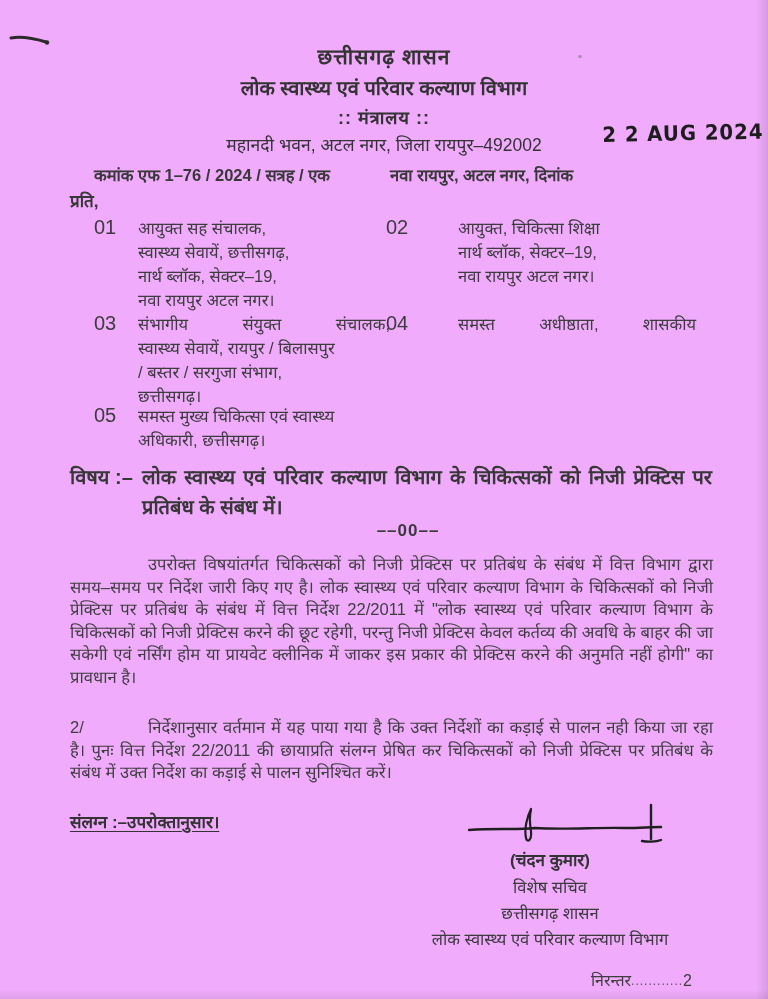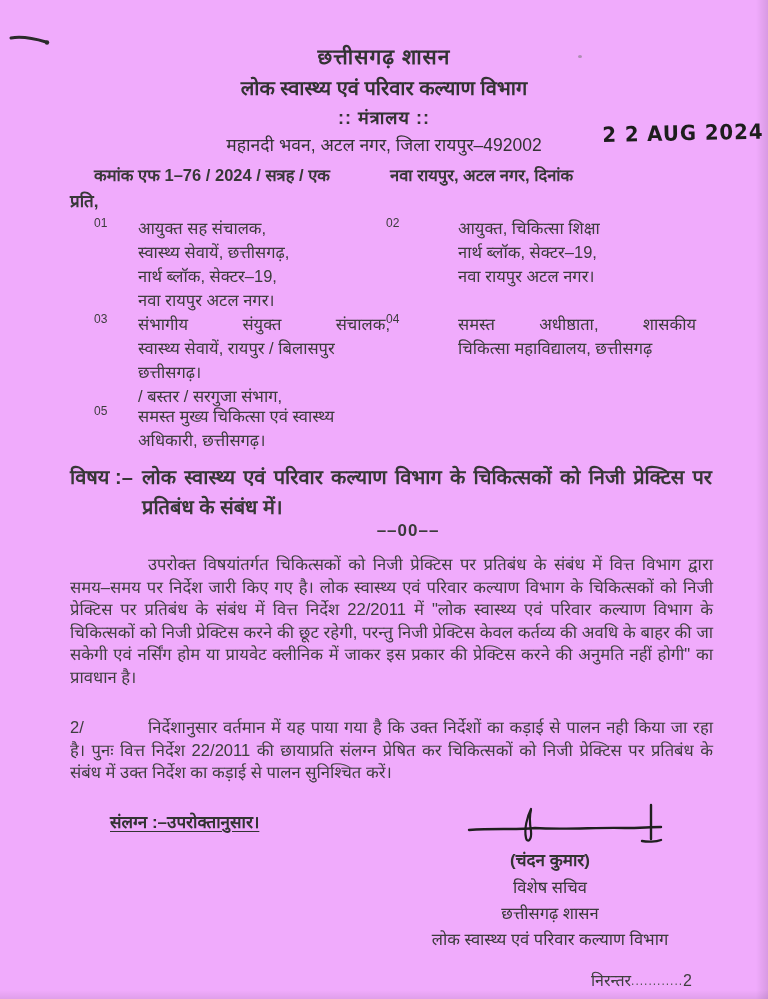--- a/index.html
+++ b/index.html
@@ -27,34 +27,34 @@
   .h4{top:132px;font-size:17.5px;font-weight:400;}
   .stamp{
     position:absolute;left:602px;top:123px;
     font-family:"DejaVu Sans",sans-serif;font-size:21px;font-weight:800;
     color:#1d1d1d;letter-spacing:1px;white-space:nowrap;
     transform:rotate(-1.2deg) scaleX(0.94);transform-origin:left top;
   }
   .refno{position:absolute;left:70px;top:163px;font-size:16.5px;font-weight:600;color:#383838;white-space:nowrap;margin-left:24px;}
   .refplace{position:absolute;left:390px;top:163px;font-size:16.5px;font-weight:600;color:#383838;white-space:nowrap;}
   .prati{position:absolute;left:70px;top:189px;font-size:17px;font-weight:600;color:#383838;}
-  .rno{position:absolute;font-size:12px;color:#3c3c3c;}
+  .rno{position:absolute;font-size:20px;color:#3c3c3c;}
   .rblock{position:absolute;font-size:16.5px;line-height:24px;color:#3c3c3c;}
   .spread{text-align:justify;text-align-last:justify;}
   .subject{position:absolute;left:70px;top:462px;width:642px;font-size:20px;line-height:30px;font-weight:700;color:#373737;}
   .subject-label{position:absolute;left:0;top:0;}
   .subject-text{margin-left:72px;text-align:justify;}
   .divider{position:absolute;left:0;top:521px;width:100%;text-align:center;font-weight:700;font-size:17px;letter-spacing:1px;color:#3a3a3a;margin-left:24px;}
   .para{position:absolute;left:70px;width:643px;font-size:16.6px;line-height:22.6px;text-align:justify;color:#3e3e3e;}
   .p1{top:554px;}
   .p2wrap{top:717px;}
   .indent{text-indent:78px;}
   .p2label{position:absolute;left:0;top:0;font-size:16.6px;color:#3e3e3e;}
   .enclosure{position:absolute;left:70px;top:810px;font-size:17px;font-weight:700;color:#333;
-    text-decoration:underline;text-underline-offset:3px;margin-left:40px;}
+    text-decoration:underline;text-underline-offset:3px;}
   .sig-svg{position:absolute;left:465px;top:797px;}
   .signblock{position:absolute;left:400px;top:848px;width:300px;text-align:center;font-size:16.5px;line-height:26px;color:#3a3a3a;}
   .signname{font-weight:700;font-size:17px;color:#333;}
   .footer{position:absolute;left:0;top:948px;width:692px;text-align:right;font-size:16px;color:#3e3e3e;margin-top:21px;}
   .dots{letter-spacing:1px;font-size:12px;vertical-align:1px;color:#555;}
   .speck{position:absolute;width:4px;height:3px;background:#777;border-radius:50%;opacity:.55;}
 </style>
 </head>
 <body>
 
@@ -88,28 +88,27 @@
   <div class="rblock" style="left:458px;top:216px;width:240px">
     <div>आयुक्त, चिकित्सा शिक्षा</div>
     <div>नार्थ ब्लॉक, सेक्टर–19,</div>
     <div>नवा रायपुर अटल नगर।</div>
   </div>
 
   <div class="rno" style="left:94px;top:312px">03</div>
   <div class="rblock" style="left:138px;top:312px;width:252px">
     <div class="spread">संभागीय संयुक्त संचालक,</div>
     <div>स्वास्थ्य सेवायें, रायपुर / बिलासपुर</div>
+    <div>/ बस्तर / सरगुजा संभाग,</div>
     <div>छत्तीसगढ़।</div>
-    <div>/ बस्तर / सरगुजा संभाग,</div>
   </div>
 
   <div class="rno" style="left:386px;top:312px">04</div>
   <div class="rblock" style="left:458px;top:312px;width:238px">
     <div class="spread">समस्त अधीष्ठाता, शासकीय</div>
-    <div>चिकित्सा महाविद्यालय, छत्तीसगढ़</div>
   </div>
 
   <div class="rno" style="left:94px;top:404px">05</div>
   <div class="rblock" style="left:138px;top:404px;width:270px">
     <div>समस्त मुख्य चिकित्सा एवं स्वास्थ्य</div>
     <div>अधिकारी, छत्तीसगढ़।</div>
   </div>
 
   <div class="subject">
     <span class="subject-label">विषय :–</span>

